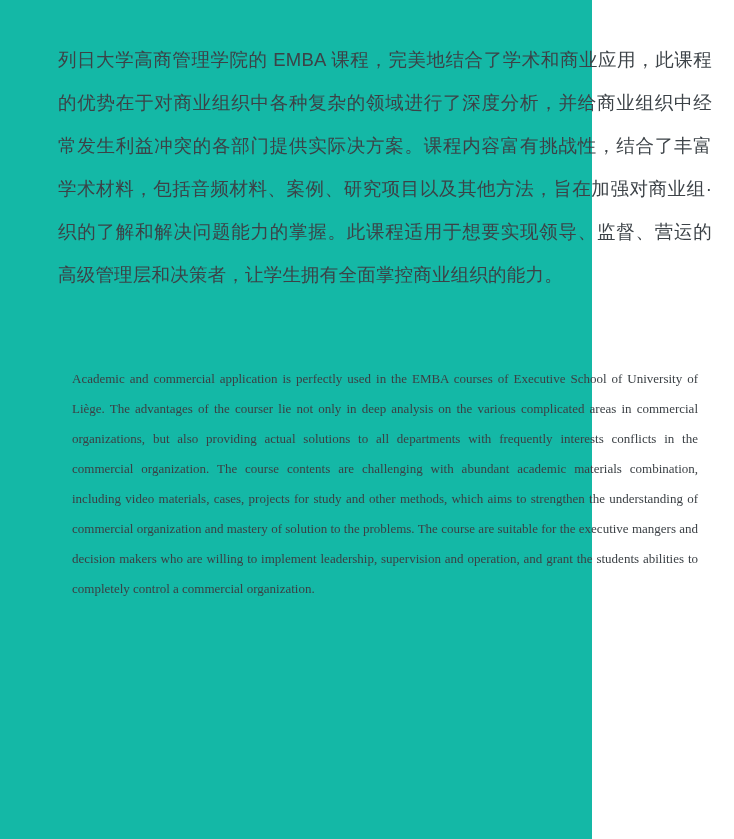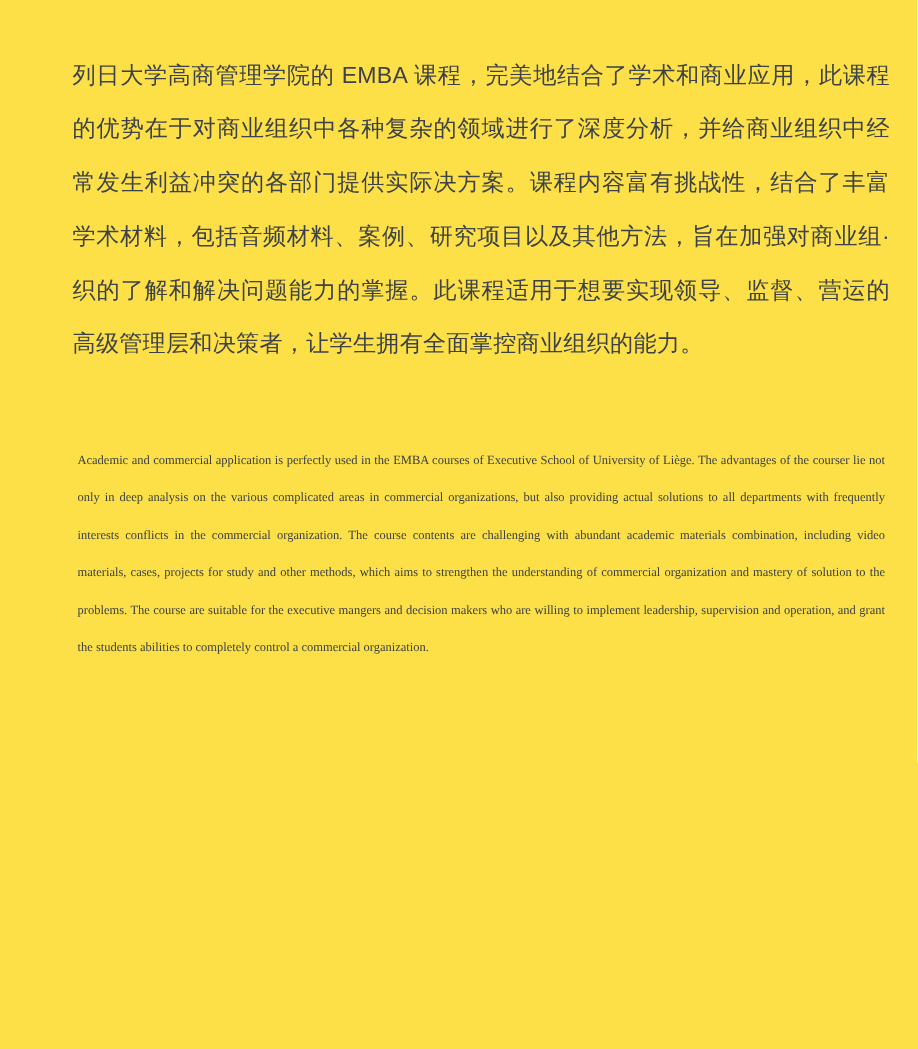--- a/index.html
+++ b/index.html
@@ -11,23 +11,23 @@
   body {
     width: 734px;
     height: 839px;
     overflow: hidden;
     font-family: "Liberation Sans", "DejaVu Sans", sans-serif;
     -webkit-font-smoothing: antialiased;
   }
 
   #page {
     position: relative;
-    width: 734px;
+    width: 592px;
     height: 839px;
-    background: #fde047;
+    background: #14b8a6;
     box-sizing: border-box;
     padding-left: 30px;
   }
 
   .content {
     position: absolute;
     left: 58px;
     top: 38px;
     width: 654px;
   }
@@ -46,26 +46,26 @@
   }
 
   
   .para-gap {
     height: 54px;
   }
 
   
   .para-en {
     font-family: "Liberation Serif", "DejaVu Serif", serif;
-    font-size: 10px;
+    font-size: 13px;
     line-height: 30px;
     color: #3b4045;
     text-align: justify;
     text-justify: inter-word;
-    margin: 4px;
+    margin: 14px;
     hyphens: none;
   }
 </style>
 </head>
 <body>
 
 <div id="page">
 
   <div class="content">
 

